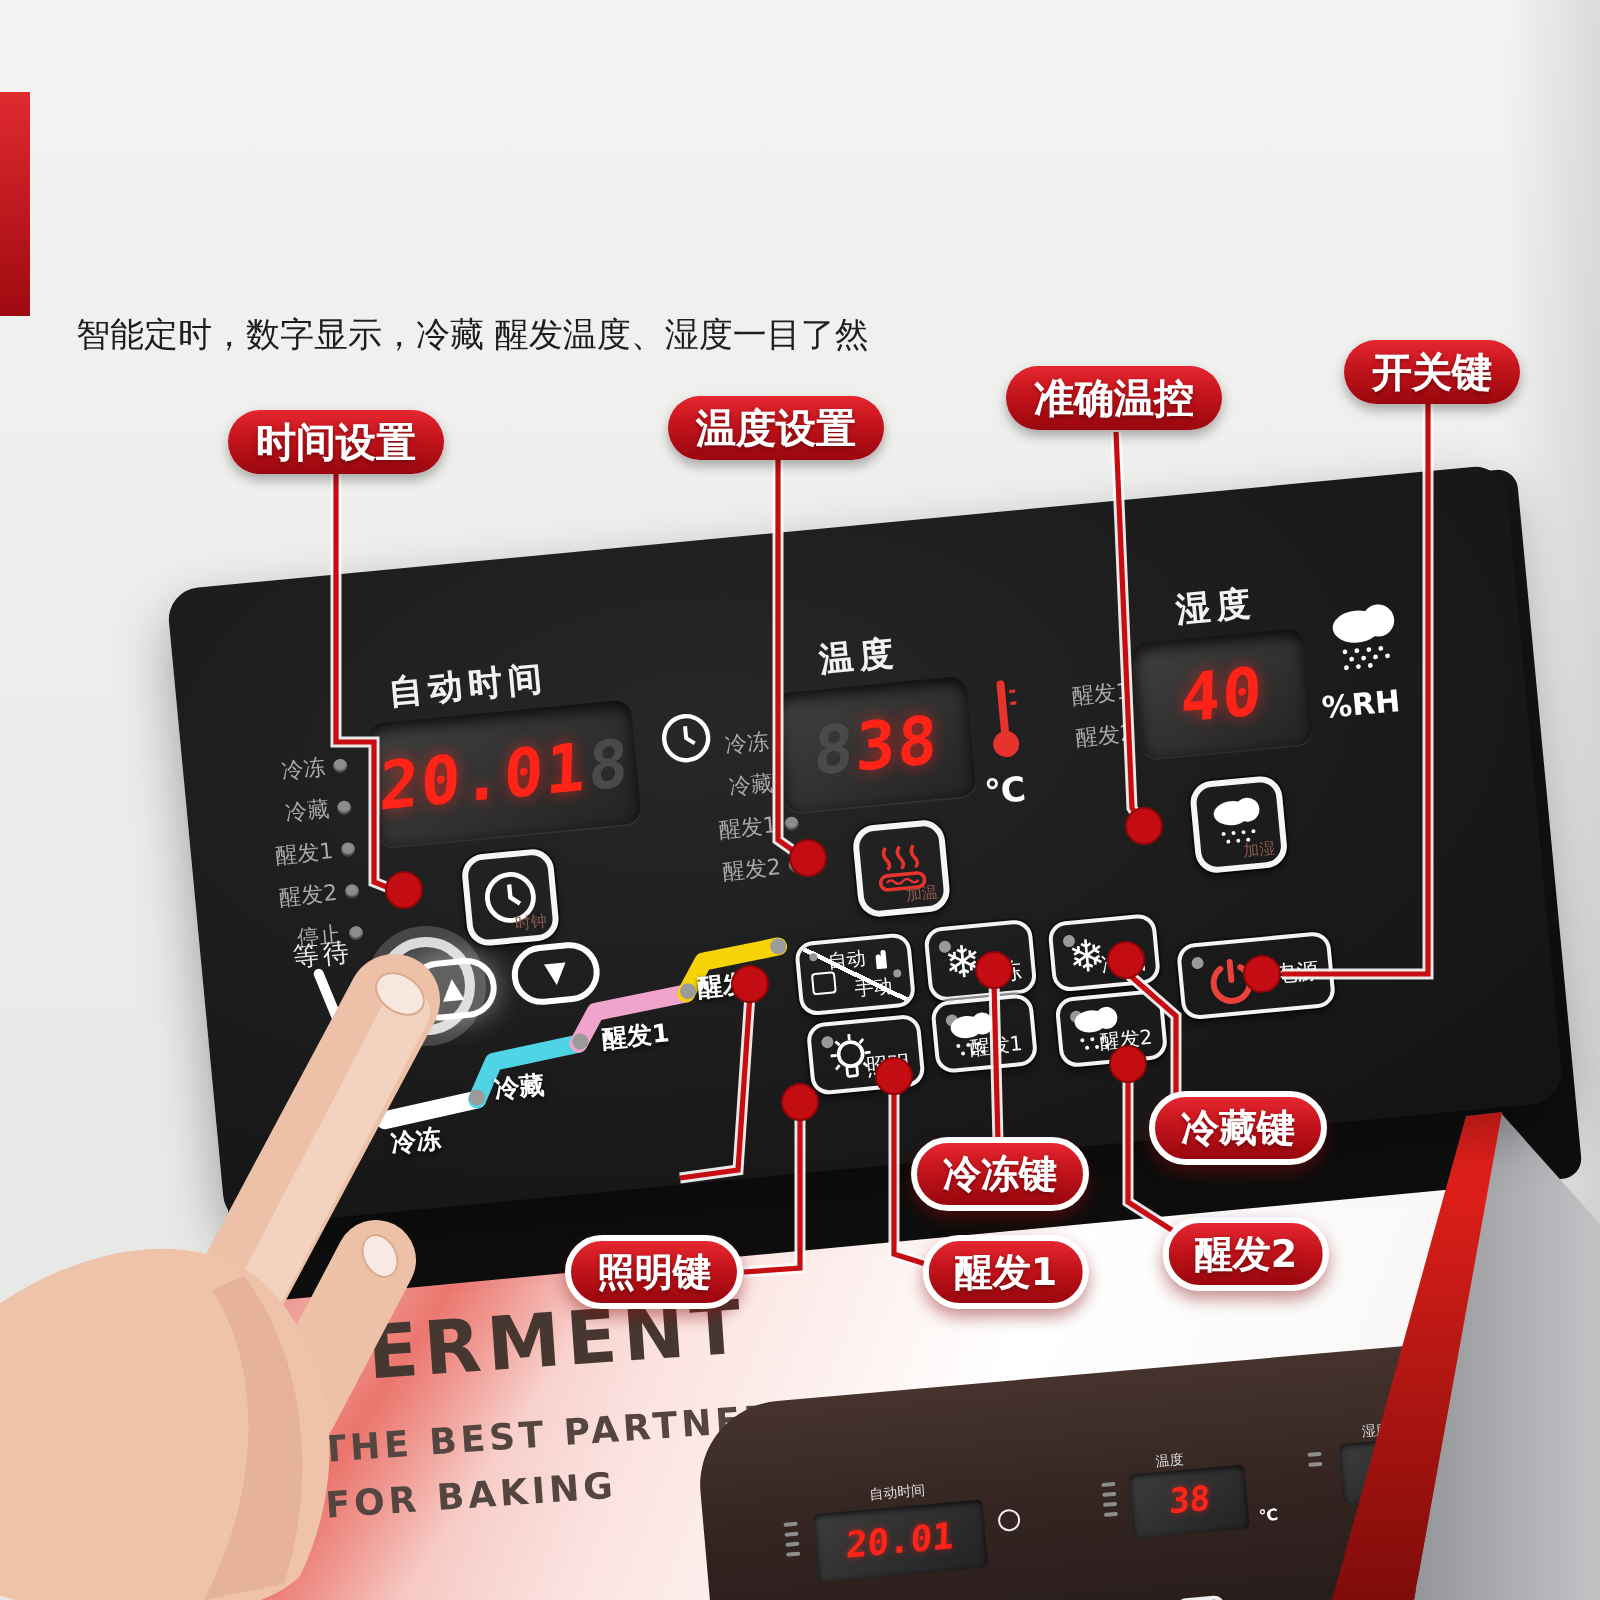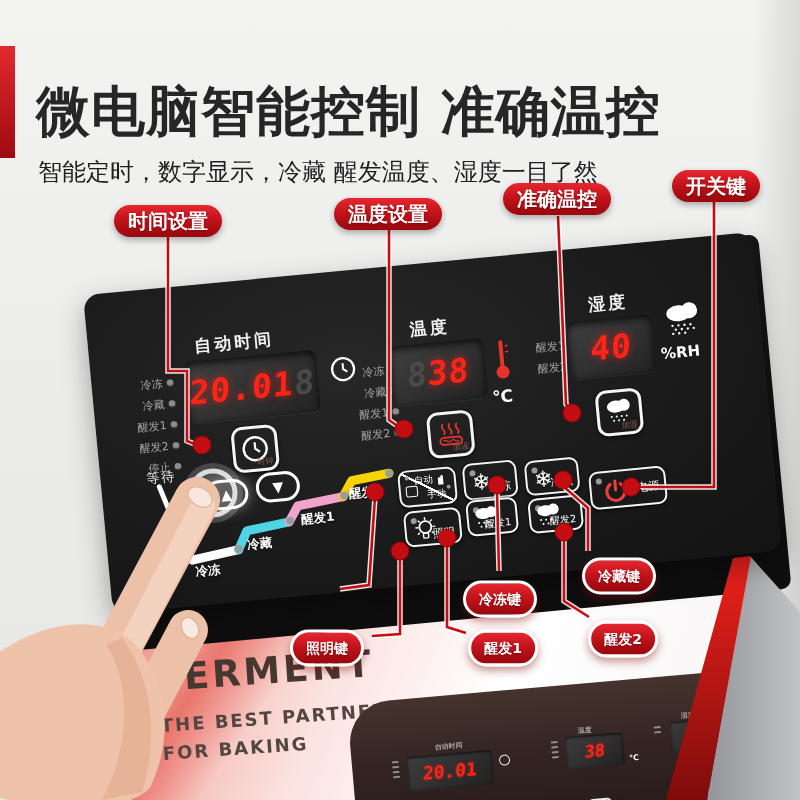--- a/index.html
+++ b/index.html
@@ -8,21 +8,21 @@
   .stage { position:relative; width:800px; height:800px; overflow:hidden;
            background:linear-gradient(180deg,#f3f3f2 0%,#ebebea 55%,#e6e6e5 100%); }
   .wall-shade { position:absolute; right:0; top:0; width:48px; height:100%;
            background:linear-gradient(90deg,rgba(0,0,0,0),rgba(0,0,0,.10)); z-index:1; }
 
   
   .red-bar { position:absolute; left:0; top:46px; width:15px; height:112px;
            background:linear-gradient(180deg,#e02a30,#9e0a10); z-index:5; }
   .title { position:absolute; left:36px; top:76px; font-size:54px; font-weight:900;
            color:#262626; letter-spacing:1px; z-index:5; white-space:nowrap; }
-  .subtitle { position:absolute; left:38px; top:156px; font-size:24px; color:#1e1e1e; z-index:5; white-space:nowrap; }
+  .subtitle { position:absolute; left:38px; top:156px; font-size:17px; color:#1e1e1e; z-index:5; white-space:nowrap; }
 
   
   .machine-face { position:absolute; left:112px; top:577px; width:646px; height:240px;
            transform-origin:100% 0; transform:rotate(-4deg); z-index:10; overflow:hidden;
            background:linear-gradient(115deg,#ec8b84 0%,#f3b5ae 13%,#fbe2df 32%,#ffffff 56%,#f6f3f2 100%); }
   .face-streak { position:absolute; left:96px; top:-40px; width:120px; height:520px;
            transform:rotate(38deg); transform-origin:top left;
            background:linear-gradient(90deg,rgba(225,45,35,0) 0%,rgba(225,45,35,.48) 45%,rgba(225,45,35,0) 100%); }
   .brand { position:absolute; left:38px; top:38px; font-size:37px; font-weight:900;
            color:#463731; letter-spacing:3px; }
@@ -92,35 +92,34 @@
   .am-led1 { position:absolute; left:5px; top:4px; width:4px; height:4px; border-radius:50%; background:#999; }
 
   
   .pill { position:absolute; transform:translate(-50%,-50%); z-index:50;
            background:linear-gradient(180deg,#e62730 0%,#c3131b 45%,#99070d 100%);
            color:#fff; font-weight:bold; white-space:nowrap;
            display:flex; align-items:center; justify-content:center;
            text-shadow:0 1px 2px rgba(0,0,0,.35); }
   .pill-top { height:32px; padding:0 14px; border-radius:16px; font-size:20px;
            box-shadow:0 3px 6px rgba(0,0,0,.30); }
-  .pill-bottom { height:37px; padding:0 13px; border-radius:20px; font-size:14px;
-           border:3px solid #fff; box-shadow:0 4px 8px rgba(130,10,10,.45);margin-top:12px; }
+  .pill-bottom { height:37px; padding:0 13px; border-radius:20px; font-size:19px;
+           border:3px solid #fff; box-shadow:0 4px 8px rgba(130,10,10,.45); }
 
   .connectors { position:absolute; left:0; top:0; z-index:40; pointer-events:none; }
   .hand-svg { position:absolute; left:0; top:0; z-index:60; pointer-events:none; }
   .track-svg { position:absolute; left:0; top:0; pointer-events:none; }
 </style>
 </head>
 <body>
 
 <div class="stage">
   <div class="wall-shade"></div>
 
   <div class="red-bar"></div>
-  <div class="title">微电脑智能控制 准确温控</div>
   <div class="subtitle">智能定时，数字显示，冷藏 醒发温度、湿度一目了然</div>
 
   <div class="machine-face">
     <div class="face-streak"></div>
     <div class="brand">FERMENT</div>
     <div class="tagline1">THE BEST PARTNER</div>
     <div class="tagline2">FOR BAKING</div>
   </div>
 
   <div class="mini-panel">

